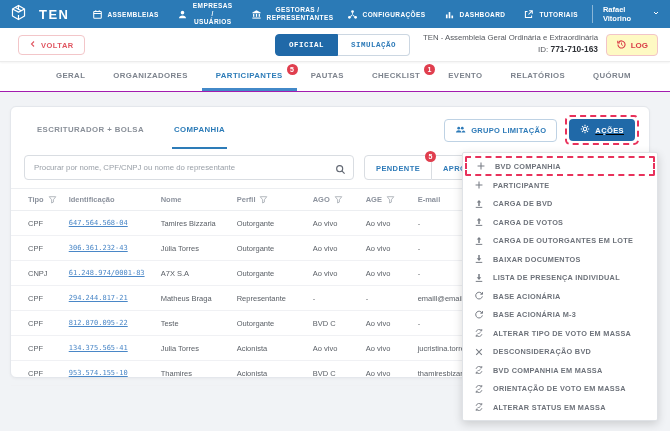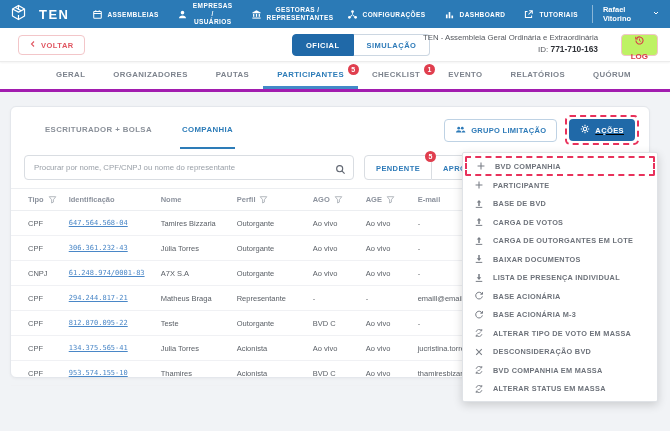--- a/index.html
+++ b/index.html
@@ -13,41 +13,41 @@
   .nav-items { display:flex; align-items:center; gap:18px; flex:1; }
   .nav-item { display:flex; align-items:center; gap:5px; font-size:6.5px; font-weight:bold; letter-spacing:.4px; cursor:pointer; white-space:nowrap; }
   .nav-item .icon svg { display:block; }
   .nav-item.wrap .nav-label { white-space:normal; max-width:62px; text-align:center; line-height:1.25; }
   .nav-items .nav-item:nth-child(4){ margin-left:auto; }
   .nav-user { display:flex; align-items:center; gap:6px; border-left:1px solid rgba(255,255,255,.45); padding-left:10px; margin-left:14px; font-size:7.5px; font-weight:bold; }
 
   
   .toolbar { height:34px; background:#fff; position:relative; border-bottom:1px solid #ececec; box-shadow:0 1px 2px rgba(0,0,0,.05); z-index:9; }
   .btn-voltar { position:absolute; left:18px; top:7px; height:20px; display:flex; align-items:center; gap:4px; border:1px solid #f3c6c9; border-radius:4px; background:#fff; color:#e05560; font-size:7.5px; font-weight:bold; letter-spacing:.5px; padding:0 10px; cursor:pointer; }
-  .segmented { position:absolute; left:292px; top:6px; display:flex; height:22px; }
+  .segmented { position:absolute; left:275px; top:6px; display:flex; height:22px;font-family:Liberation Mono, monospace; }
   .seg-btn { font-size:7.5px; font-weight:bold; letter-spacing:.5px; display:flex; align-items:center; padding:0 13px; cursor:pointer; }
   .seg-btn.active { background:#2069a8; color:#fff; border:1px solid #2069a8; border-radius:4px 0 0 4px; }
   .seg-btn.inactive { background:#fff; color:#2d7ab8; border:1px solid #ccd7e2; border-left:none; border-radius:0 4px 4px 0; }
   .meeting-title { position:absolute; right:72px; top:5px; text-align:right; }
   .meeting-name { font-size:7.8px; color:#55585e; }
   .meeting-id { font-size:8px; color:#55585e; margin-top:2px; }
   .meeting-id b { color:#2f3237; font-size:8.4px; }
-  .btn-log { position:absolute; right:12px; top:6px; height:22px; display:flex; align-items:center; gap:4px; border:1px solid #f2c4c8; border-radius:4px; background:#bef264; color:#d93a47; font-size:8px; font-weight:bold; padding:0 9px; cursor:pointer;flex-direction:column; }
+  .btn-log { position:absolute; right:12px; top:6px; height:22px; display:flex; align-items:center; gap:4px; border:1px solid #f2c4c8; border-radius:4px; background:#fef9c3; color:#d93a47; font-size:8px; font-weight:bold; padding:0 9px; cursor:pointer; }
 
   
-  .tabbar { height:30px; background:#fff; display:flex; align-items:stretch; padding-left:42px; border-bottom:3px solid #a21caf; position:relative; z-index:8; }
+  .tabbar { height:30px; background:#fff; display:flex; align-items:stretch; padding-left:42px; border-bottom:1px solid #a21caf; position:relative; z-index:8; }
   .tab { position:relative; display:flex; align-items:center; padding:0 14px; font-size:7.8px; font-weight:bold; letter-spacing:.4px; color:#7d838d; cursor:pointer; border-bottom:3px solid transparent; }
   .tab.active { color:#2d7cb8; border-bottom-color:#4289c8; }
   .tab .badge { position:absolute; top:2px; right:-1px; }
 
   .badge { min-width:11px; height:11px; border-radius:6px; background:#e03e4e; color:#fff; font-size:7px; font-weight:bold; display:flex; align-items:center; justify-content:center; padding:0 2px; }
 
   
   .card { position:absolute; left:10px; right:20px; top:106px; height:272px; background:#fff; border:1px solid #e4e7ec; border-radius:6px; box-shadow:0 1px 3px rgba(0,0,0,.04); z-index:1; }
-  .card-head { display:flex; align-items:center; justify-content:space-between; padding:4px 10px 0 28px; height:42px; }
+  .card-head { display:flex; align-items:center; justify-content:space-between; padding:4px 10px 0 20px; height:42px; }
   .subtabs { display:flex; gap:26px; margin-left:4px; height:100%; }
   .subtab { display:flex; align-items:center; font-size:7.8px; font-weight:bold; letter-spacing:.4px; color:#8a9099; cursor:pointer; border-bottom:2.5px solid transparent; padding:0 2px; }
   .subtab.active { color:#2d7cb8; border-bottom-color:#2d7cb8; }
   .head-actions { display:flex; align-items:center; gap:8px; }
   .btn-group-limit { display:flex; align-items:center; gap:5px; height:23px; padding:0 10px; border:1px solid #bed2e4; border-radius:4px; background:#fff; color:#2d7ab8; font-size:7.5px; font-weight:bold; letter-spacing:.3px; cursor:pointer; }
   .acoes-highlight { border:2px dashed #e8315b; border-radius:5px; padding:2px;text-decoration:underline; }
   .btn-acoes { display:flex; align-items:center; gap:5px; height:22px; padding:0 11px; border:none; border-radius:4px; background:#2069a8; color:#fff; font-size:7.5px; font-weight:bold; letter-spacing:.4px; cursor:pointer; }
 
   .search-row { display:flex; align-items:center; padding:6px 0 6px 13px; }
   .search-box { position:relative; width:330px; }
@@ -197,26 +197,26 @@
   </button>
 </div>
 
 <div class="tabbar">
     <div class="tab">
       <span>GERAL</span>
     </div>
     <div class="tab">
       <span>ORGANIZADORES</span>
     </div>
-    <div class="tab">
-      <span>PAUTAS</span>
-    </div>
     <div class="tab active">
       <span>PARTICIPANTES</span>
       <span class="badge">5</span>
+    </div>
+    <div class="tab">
+      <span>PAUTAS</span>
     </div>
     <div class="tab">
       <span>CHECKLIST</span>
       <span class="badge">1</span>
     </div>
     <div class="tab">
       <span>EVENTO</span>
     </div>
     <div class="tab">
       <span>RELATÓRIOS</span>
@@ -435,21 +435,21 @@
       </span>
       <span class="mi-label">PARTICIPANTE</span>
     </div>
     <div class="menu-item">
       <span class="mi-icon">
         <svg width="10" height="10" viewBox="0 0 16 16" fill="currentColor">
           <path d="M8 1.5l3.6 4.2H9.2V11H6.8V5.7H4.4z"></path>
           <rect x="2.8" y="12.6" width="10.4" height="1.6"></rect>
         </svg>
       </span>
-      <span class="mi-label">BASE DE BVD</span>
+      <span class="mi-label">CARGA DE BVD</span>
     </div>
     <div class="menu-item">
       <span class="mi-icon">
         <svg width="10" height="10" viewBox="0 0 16 16" fill="currentColor">
           <path d="M8 1.5l3.6 4.2H9.2V11H6.8V5.7H4.4z"></path>
           <rect x="2.8" y="12.6" width="10.4" height="1.6"></rect>
         </svg>
       </span>
       <span class="mi-label">CARGA DE VOTOS</span>
     </div>
@@ -530,15 +530,26 @@
     </div>
     <div class="menu-item">
       <span class="mi-icon">
         <svg width="10" height="10" viewBox="0 0 16 16" fill="none" stroke="currentColor" stroke-width="1.4">
           <path d="M3.3 6.2a5 5 0 0 1 9-1.7"></path>
           <path d="M12.7 9.8a5 5 0 0 1-9 1.7"></path>
           <path d="M12.4 1.6v2.9H9.5M3.6 14.4v-2.9h2.9"></path>
           <path d="M5.9 8.1l1.5 1.5 2.8-2.9"></path>
         </svg>
       </span>
+      <span class="mi-label">ORIENTAÇÃO DE VOTO EM MASSA</span>
+    </div>
+    <div class="menu-item">
+      <span class="mi-icon">
+        <svg width="10" height="10" viewBox="0 0 16 16" fill="none" stroke="currentColor" stroke-width="1.4">
+          <path d="M3.3 6.2a5 5 0 0 1 9-1.7"></path>
+          <path d="M12.7 9.8a5 5 0 0 1-9 1.7"></path>
+          <path d="M12.4 1.6v2.9H9.5M3.6 14.4v-2.9h2.9"></path>
+          <path d="M5.9 8.1l1.5 1.5 2.8-2.9"></path>
+        </svg>
+      </span>
       <span class="mi-label">ALTERAR STATUS EM MASSA</span>
     </div>
   </div>
 
 </body></html>

